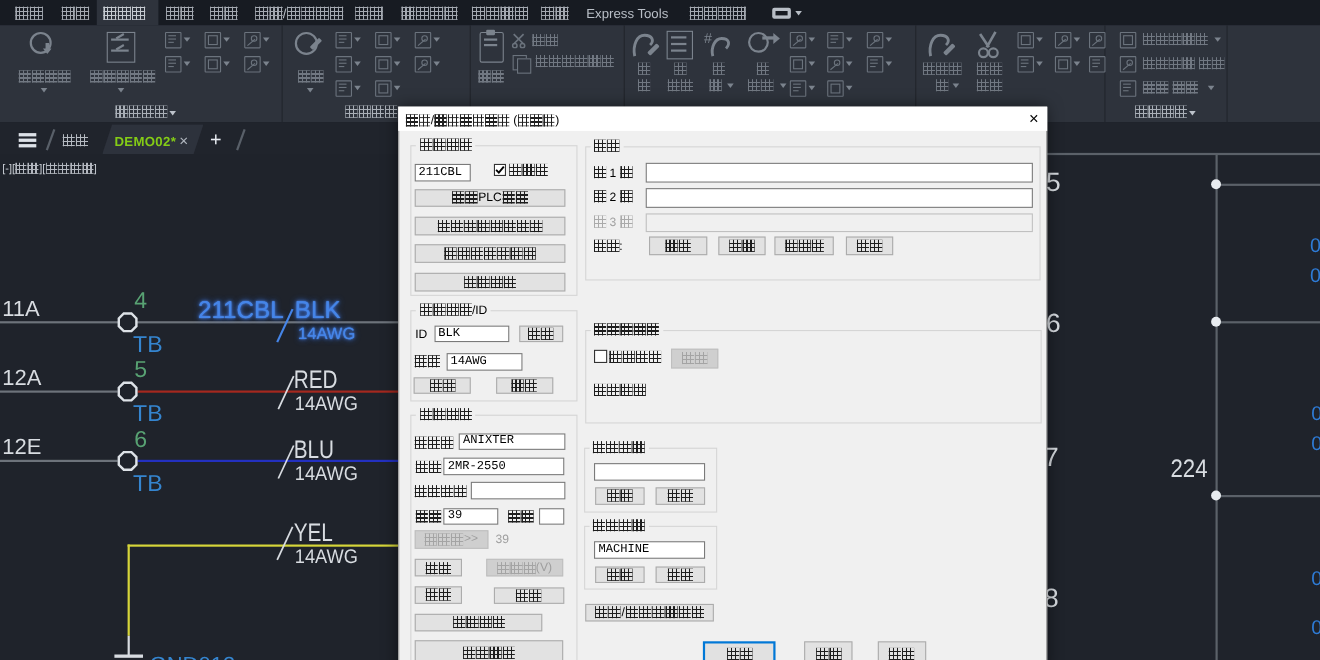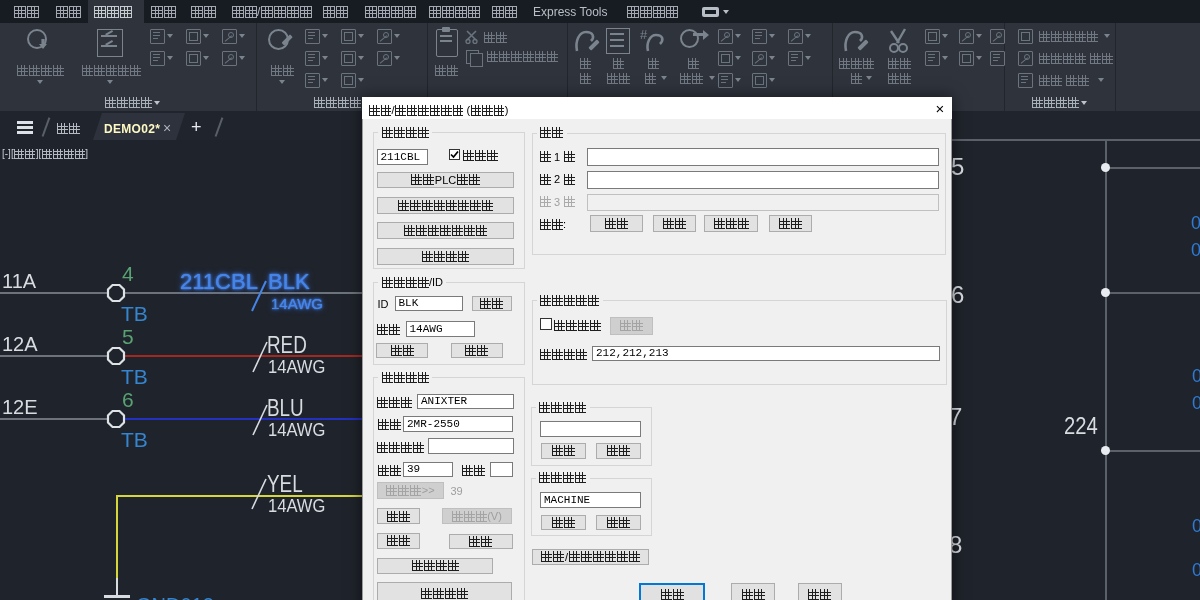--- a/index.html
+++ b/index.html
@@ -231,21 +231,21 @@
 <div style="left:1098px;top:78px;width:0;height:0;border-left:3.5px solid transparent;border-right:3.5px solid transparent;border-top:4px solid #7b838d"></div>
 <div style="left:1031px;top:96px;color:#bdc3cb;font-size:11px;white-space:nowrap"><b class="g" style="width:11px;height:11px;vertical-align:-2px"></b><b class="g" style="width:11px;height:11px;vertical-align:-2px"></b><b class="g" style="width:11px;height:11px;vertical-align:-2px"></b><b class="g" style="width:11px;height:11px;vertical-align:-2px"></b></div>
 <div style="left:1081px;top:101px;width:0;height:0;border-left:3.5px solid transparent;border-right:3.5px solid transparent;border-top:4px solid #bdc3cb"></div>
 <div style="left:0px;top:111px;width:1200px;height:29px;background:#20242c"></div>
 <div style="left:17px;top:121px;width:16px;height:2.5px;background:#dde2e8"></div>
 <div style="left:17px;top:126px;width:16px;height:2.5px;background:#dde2e8"></div>
 <div style="left:17px;top:131px;width:16px;height:2.5px;background:#dde2e8"></div>
 <div style="left:45px;top:117px;width:1.5px;height:20px;background:#596069;transform:rotate(20deg)"></div>
 <div style="left:56px;top:122px;color:#ccd1d8;font-size:11px;white-space:nowrap"><b class="g" style="width:11px;height:11px;vertical-align:-2px"></b><b class="g" style="width:11px;height:11px;vertical-align:-2px"></b></div>
 <div style="left:93px;top:113px;width:92px;height:27px;background:#2d323c;clip-path:polygon(9px 0,100% 0,calc(100% - 9px) 100%,0 100%);transform:skewX(0deg)"></div>
-<div style="left:104px;top:122px;color:#fef9c3;font-size:12px;font-weight:bold;letter-spacing:0.3px">DEMO02*</div>
+<div style="left:104px;top:122px;color:#84cc16;font-size:12px;font-weight:bold;letter-spacing:0.3px">DEMO02*</div>
 <div style="left:163px;top:120px;color:#aeb4bc;font-size:14px">×</div>
 <div style="left:191px;top:117px;color:#e8ecf2;font-size:18px;font-weight:300">+</div>
 <div style="left:218px;top:117px;width:1.5px;height:20px;background:#596069;transform:rotate(20deg)"></div>
 <div style="left:0px;top:140px;width:1200px;height:460px;background:#1f232b"></div>
 <div style="left:2px;top:148px;color:#c9ced5;font-size:10px;white-space:nowrap">[-][<b class="g" style="width:10px;height:10px;vertical-align:-2px"></b><b class="g" style="width:10px;height:10px;vertical-align:-2px"></b>][<b class="g" style="width:10px;height:10px;vertical-align:-2px"></b><b class="g" style="width:10px;height:10px;vertical-align:-2px"></b><b class="g" style="width:10px;height:10px;vertical-align:-2px"></b><b class="g" style="width:10px;height:10px;vertical-align:-2px"></b>]</div>
 <div style="left:0px;top:292px;width:363px;height:1.5px;background:#6d737b"></div>
 <div style="left:2px;top:270px;color:#d8dce1;font-size:20px;letter-spacing:0px">11A</div>
 <svg style="left:106px;top:283px" width="20" height="20" viewBox="0 0 20 20">
       <polygon points="6.5,2 13.5,2 18,6.5 18,13.5 13.5,18 6.5,18 2,13.5 2,6.5" fill="#1f232b" stroke="#dde2e7" stroke-width="2.2"></polygon>
     </svg>
@@ -436,21 +436,20 @@
     </div>
 <div style="left:531.5px;top:300px;width:413px;height:82.5px;border:1px solid #d5d5d5"></div>
 <div style="left:536.5px;top:294px;background:#f0f0f0;padding:0 3px;font-size:11px;color:#000;white-space:nowrap"><b class="g" style="width:11px;height:11px;vertical-align:-1.5px"></b><b class="g" style="width:11px;height:11px;vertical-align:-1.5px"></b><b class="g" style="width:11px;height:11px;vertical-align:-1.5px"></b><b class="g" style="width:11px;height:11px;vertical-align:-1.5px"></b><b class="g" style="width:11px;height:11px;vertical-align:-1.5px"></b></div>
 <div style="left:539.5px;top:318px;width:12px;height:12px;background:#fff;border:1px solid #333;box-sizing:border-box"></div>
 <div style="left:553.0px;top:319px;font-size:11px;color:#000;white-space:nowrap"><b class="g" style="width:11px;height:11px;vertical-align:-1.5px"></b><b class="g" style="width:11px;height:11px;vertical-align:-1.5px"></b><b class="g" style="width:11px;height:11px;vertical-align:-1.5px"></b><b class="g" style="width:11px;height:11px;vertical-align:-1.5px"></b></div>
 <div style="left:609.5px;top:316.5px;width:43px;height:18px;background:#cfcfcf;border:1px solid #bfbfbf;color:#9e9e9e;box-sizing:border-box;display:flex;align-items:center;justify-content:center;font-size:11px;white-space:nowrap">
       <b class="g" style="width:11px;height:11px;vertical-align:-1.5px"></b>
       <b class="g" style="width:11px;height:11px;vertical-align:-1.5px"></b>
     </div>
 <div style="left:539.0px;top:348.5px;font-size:11px;color:#000;white-space:nowrap"><b class="g" style="width:11px;height:11px;vertical-align:-1.5px"></b><b class="g" style="width:11px;height:11px;vertical-align:-1.5px"></b><b class="g" style="width:11px;height:11px;vertical-align:-1.5px"></b><b class="g" style="width:11px;height:11px;vertical-align:-1.5px"></b></div>
-<div style="left:592.0px;top:346px;width:348px;height:15px;background:#fff;border:1px solid #7a7a7a;box-sizing:border-box;color:#000;font-family:'Liberation Mono',monospace;font-size:11px;line-height:13px;padding-left:3px;white-space:nowrap;overflow:hidden">212,212,213</div>
 <div style="left:530.5px;top:407px;width:119px;height:57px;border:1px solid #d5d5d5"></div>
 <div style="left:535.5px;top:401px;background:#f0f0f0;padding:0 3px;font-size:11px;color:#000;white-space:nowrap"><b class="g" style="width:11px;height:11px;vertical-align:-1.5px"></b><b class="g" style="width:11px;height:11px;vertical-align:-1.5px"></b><b class="g" style="width:11px;height:11px;vertical-align:-1.5px"></b><b class="g" style="width:11px;height:11px;vertical-align:-1.5px"></b></div>
 <div style="left:540.0px;top:421px;width:101px;height:16px;background:#fff;border:1px solid #7a7a7a;box-sizing:border-box;color:#000;font-family:'Liberation Mono',monospace;font-size:11px;line-height:14px;padding-left:3px;white-space:nowrap;overflow:hidden"></div>
 <div style="left:541.0px;top:443px;width:45px;height:15.5px;background:#e2e2e2;border:1px solid #acacac;color:#000;box-sizing:border-box;display:flex;align-items:center;justify-content:center;font-size:11px;white-space:nowrap">
       <b class="g" style="width:11px;height:11px;vertical-align:-1.5px"></b>
       <b class="g" style="width:11px;height:11px;vertical-align:-1.5px"></b>
     </div>
 <div style="left:596.0px;top:443px;width:45px;height:15.5px;background:#e2e2e2;border:1px solid #acacac;color:#000;box-sizing:border-box;display:flex;align-items:center;justify-content:center;font-size:11px;white-space:nowrap">
       <b class="g" style="width:11px;height:11px;vertical-align:-1.5px"></b>
       <b class="g" style="width:11px;height:11px;vertical-align:-1.5px"></b>

